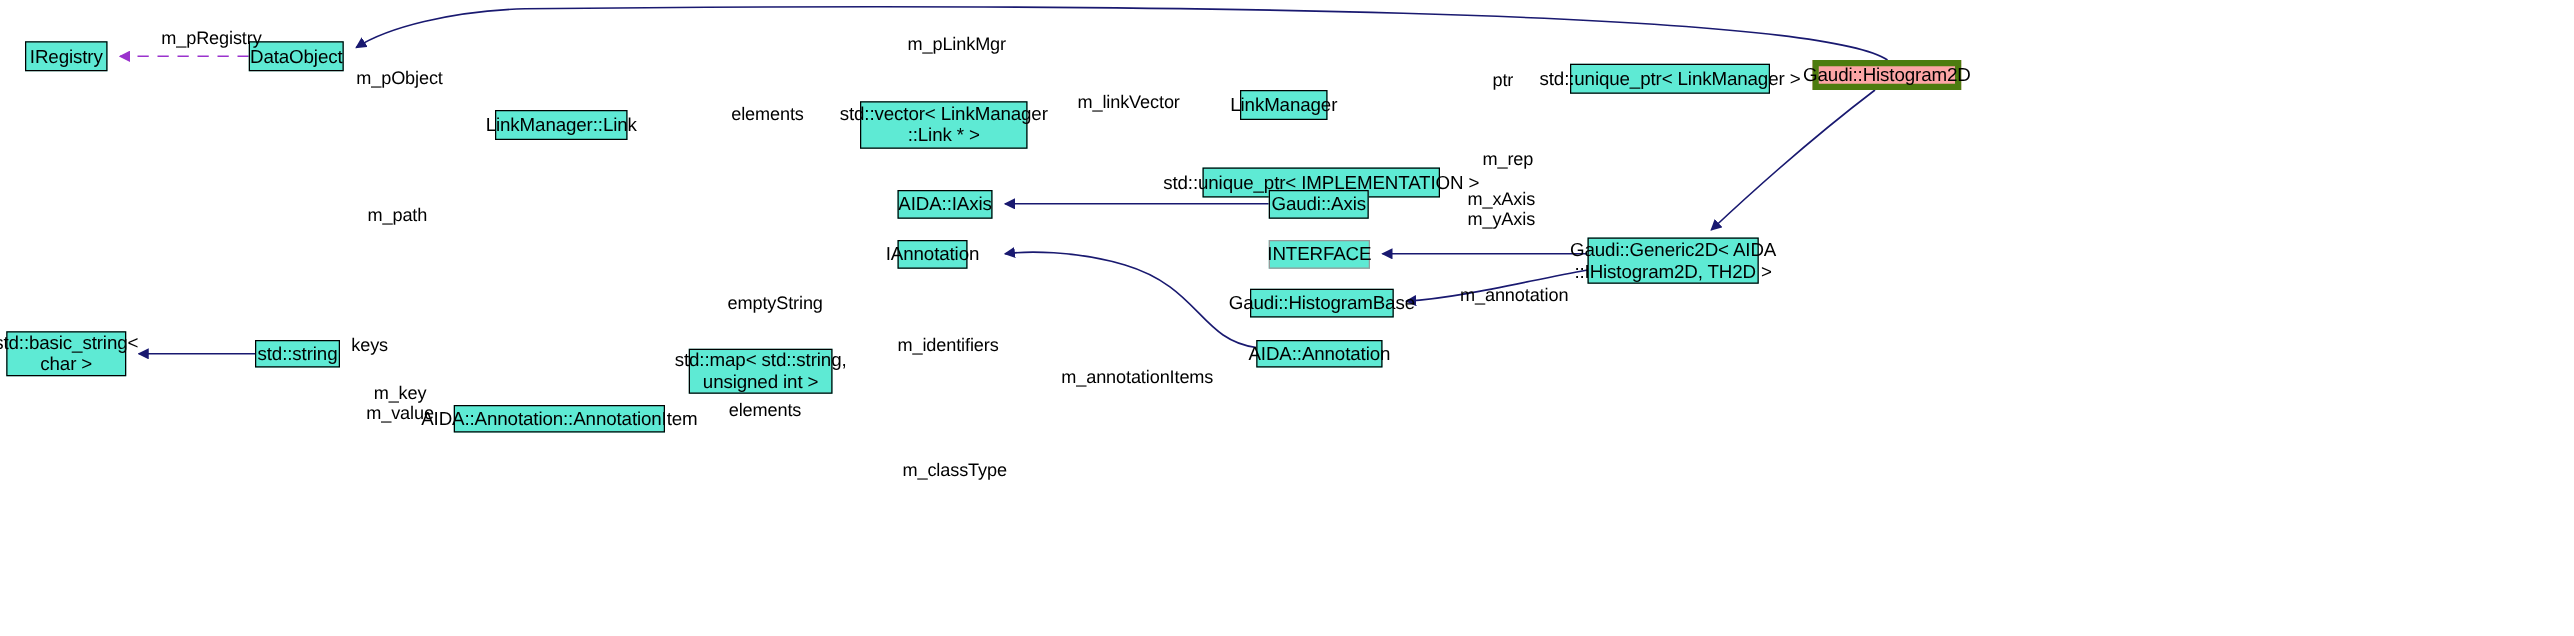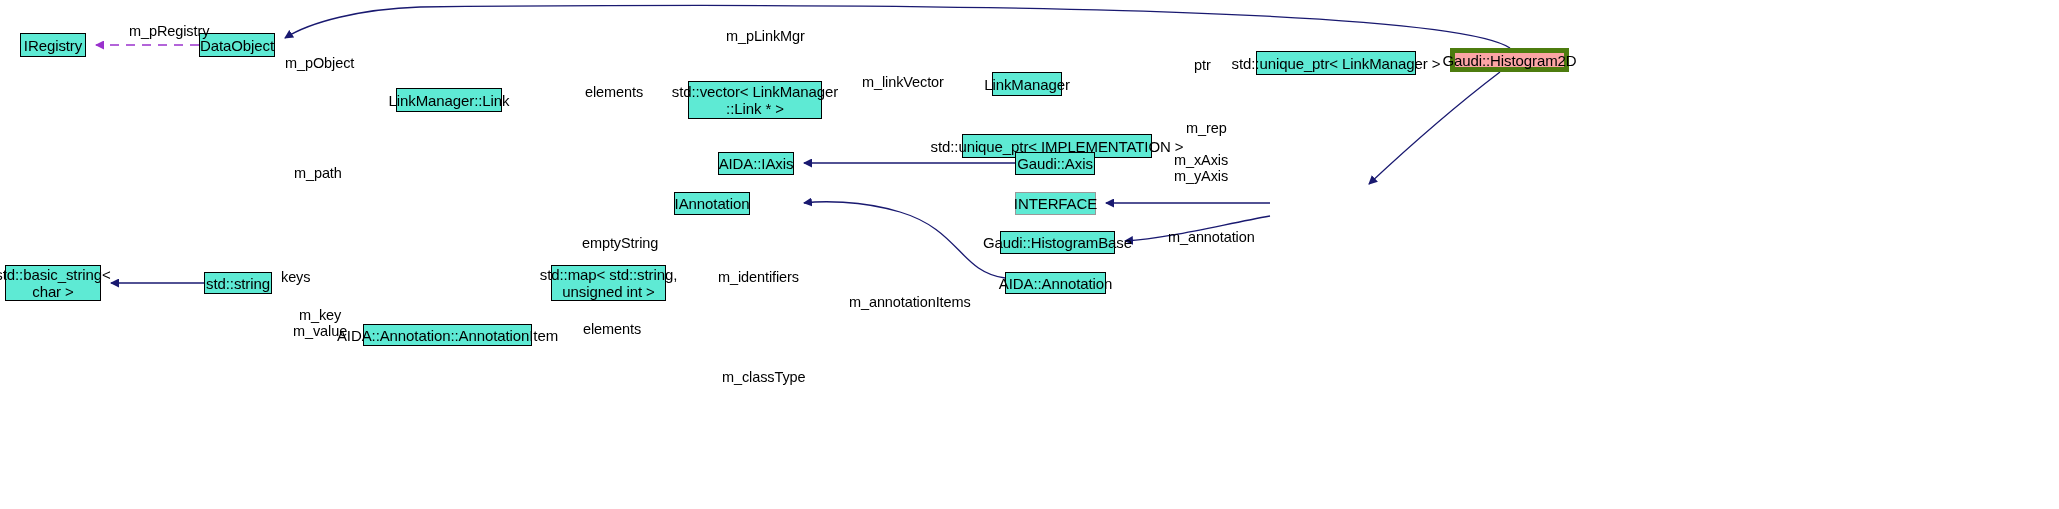--- a/index.html
+++ b/index.html
@@ -135,27 +135,29 @@
   <div class="node" style="left: 199px; top: 33px; width: 76px; height: 24px;">DataObject</div>
   <div class="node" style="left: 396px; top: 88px; width: 106px; height: 24px;">LinkManager::Link</div>
   <div class="node" style="left: 688px; top: 81px; width: 134px; height: 38px;">std::vector&lt; LinkManager
 ::Link * &gt;</div>
   <div class="node" style="left: 992px; top: 72px; width: 70px; height: 24px;">LinkManager</div>
   <div class="node" style="left: 1256px; top: 51px; width: 160px; height: 24px;">std::unique_ptr&lt; LinkManager &gt;</div>
   <div class="node highlight" style="left: 1450px; top: 48px; width: 119px; height: 24px;">Gaudi::Histogram2D</div>
   <div class="node" style="left: 962px; top: 114px; width: 190px; height: 24px; margin-top: 20px;">std::unique_ptr&lt; IMPLEMENTATION &gt;</div>
   <div class="node" style="left: 718px; top: 152px; width: 76px; height: 23px;">AIDA::IAxis</div>
   <div class="node" style="left: 1015px; top: 152px; width: 80px; height: 23px;">Gaudi::Axis</div>
-  <div class="node" style="left: 674px; top: 192px; width: 76px; height: 23px;">IAnnotation</div>
+  <div class="node" style="left: 718px; top: 192px; width: 56px; height: 23px;">IAnnotation</div>
   <div class="node tmpl" style="left: 1015px; top: 192px; width: 81px; height: 23px;">INTERFACE</div>
+  <div class="node" style="left: 1270px; top: 190px; width: 137px; height: 37px;">Gaudi::Generic2D&lt; AIDA
+::IHistogram2D, TH2D &gt;</div>
   <div class="node" style="left: 1000px; top: 231px; width: 115px; height: 23px;">Gaudi::HistogramBase</div>
   <div class="node" style="left: 5px; top: 265px; width: 96px; height: 36px;">std::basic_string&lt;
 char &gt;</div>
   <div class="node" style="left: 204px; top: 272px; width: 68px; height: 22px;">std::string</div>
-  <div class="node" style="left: 551px; top: 265px; width: 115px; height: 36px;">std::map&lt; std::string,
+  <div class="node" style="left: 551px; top: 279px; width: 115px; height: 36px;">std::map&lt; std::string,
 unsigned int &gt;</div>
   <div class="node" style="left: 1005px; top: 272px; width: 101px; height: 22px;">AIDA::Annotation</div>
   <div class="node" style="left: 363px; top: 324px; width: 169px; height: 22px;">AIDA::Annotation::AnnotationItem</div>
 
   <div class="edge-label" style="left: 117px; top: 23px; margin-left: 12px;">m_pRegistry</div>
   <div class="edge-label" style="left: 726px; top: 28px;">m_pLinkMgr</div>
   <div class="edge-label" style="left: 285px; top: 55px;">m_pObject</div>
   <div class="edge-label" style="left: 585px; top: 84px;">elements</div>
   <div class="edge-label" style="left: 862px; top: 74px;">m_linkVector</div>
   <div class="edge-label" style="left: 1194px; top: 57px;">ptr</div>

